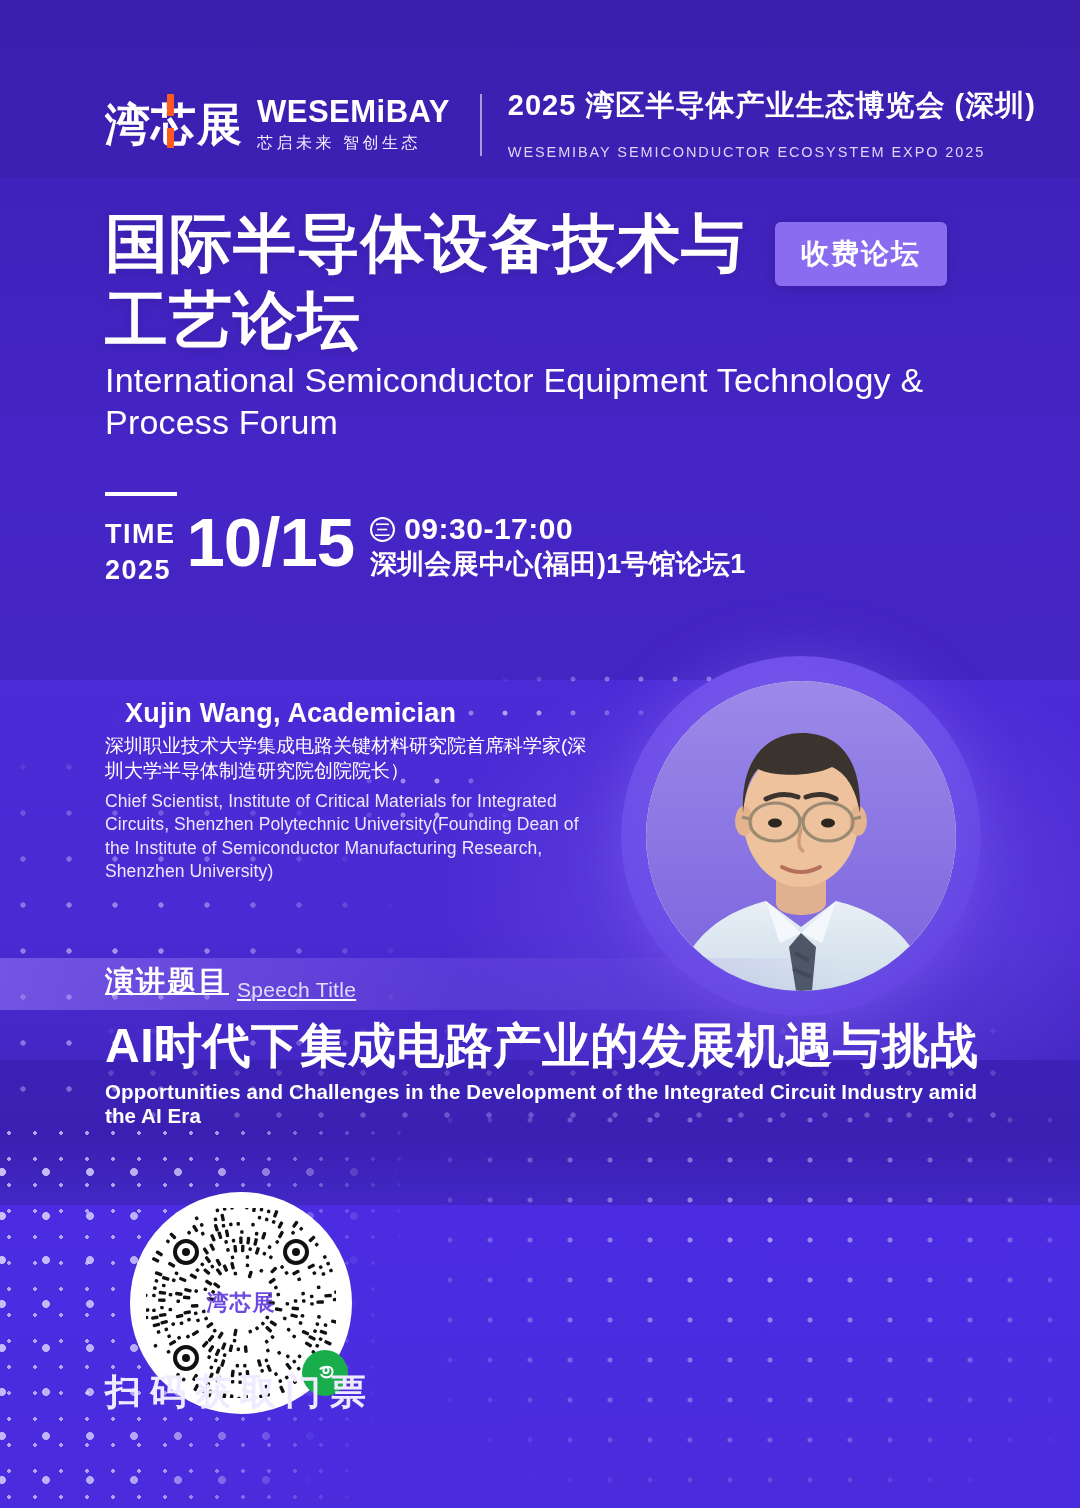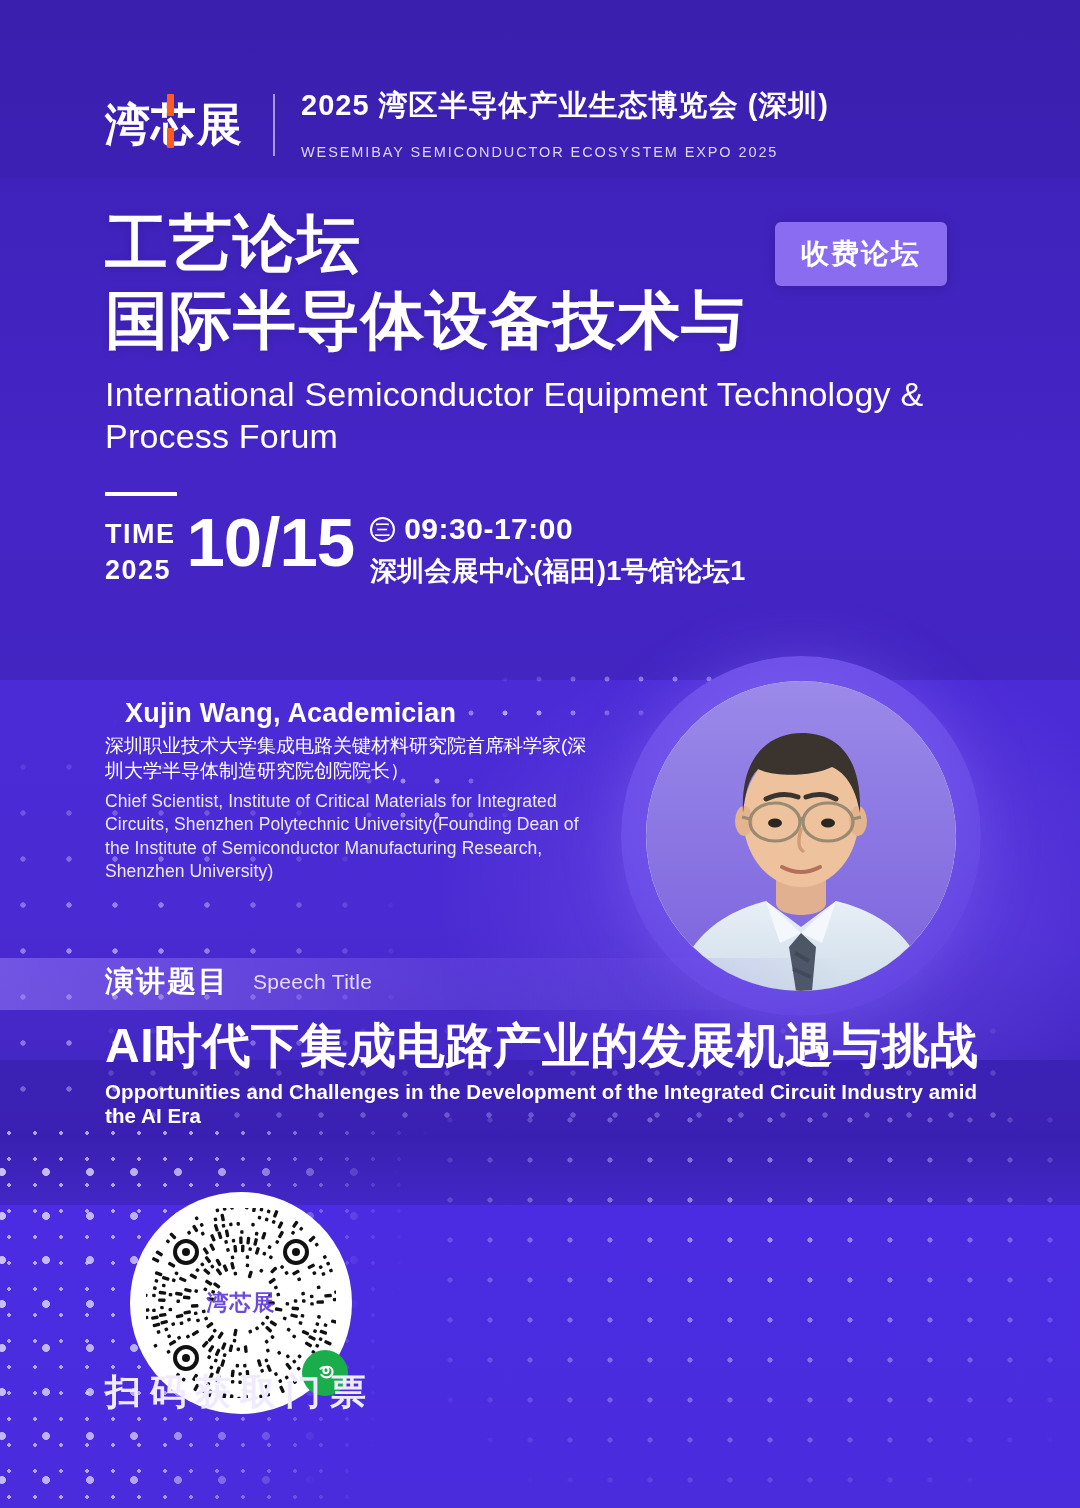--- a/index.html
+++ b/index.html
@@ -131,38 +131,38 @@
     text-shadow:0 2px 10px rgba(0,0,0,.12);
   }
   .badge{
     margin-left:30px; margin-top:17px;
     background:#8a6cf0; color:#fff;
     font-size:28px; font-weight:700; letter-spacing:2px;
     padding:13px 26px; border-radius:6px; white-space:nowrap;
     box-shadow:0 2px 14px rgba(0,0,0,.15);
   }
   .title-en{
-    margin-top:14px; font-size:34px; font-weight:500; line-height:1.24;
+    font-size:34px; font-weight:500; line-height:1.24;
     letter-spacing:.2px; color:#ffffff;
   }
 
   
   .time-wrap{ position:absolute; left:105px; top:492px; }
   .time-rule{ width:72px; height:4px; background:#fff; margin-bottom:14px; }
   .time-row{ display:flex; align-items:flex-start; }
   .time-label{ font-size:27px; font-weight:600; line-height:1.35; letter-spacing:1.5px; margin-top:6px; }
   .time-big{ font-size:69px; font-weight:800; line-height:.95; margin-left:11px; letter-spacing:-1px; }
   .time-right{ margin-left:16px; margin-top:2px; }
   .time-hours{ display:flex; align-items:center; gap:9px; font-size:30px; font-weight:600; letter-spacing:.5px; }
   .wd-icon{
     width:25px; height:25px; border:2px solid #fff; border-radius:50%;
     display:inline-flex; align-items:center; justify-content:center;
     font-size:15px; font-weight:700; line-height:1;
   }
-  .time-venue{ font-size:27px; font-weight:600; margin-top:7px; letter-spacing:.2px; }
+  .time-venue{ font-size:27px; font-weight:600; letter-spacing:.2px; }
 
   
   .speaker-text{ position:absolute; left:105px; top:695px; width:500px; }
   .sp-name-cn{ font-size:44px; font-weight:800; line-height:1.05; letter-spacing:1px; }
   .sp-name-en{ font-size:27px; font-weight:700; line-height:1.2; margin-top:2px; letter-spacing:.2px;margin-left:20px; }
   .sp-org-cn{ font-size:19px; font-weight:400; line-height:1.28; margin-top:5px; letter-spacing:0; }
   .sp-org-en{ font-size:17.5px; font-weight:400; line-height:1.34; margin-top:7px; color:#ece8ff; letter-spacing:.1px; }
 
   .portrait-halo{
     position:absolute; left:621px; top:656px; width:360px; height:360px;
@@ -175,21 +175,21 @@
     border-radius:50%; overflow:hidden;
     background:#cfd8e4;
   }
   .portrait svg{ display:block; width:310px; height:310px; }
 
   
   .speech-band{
     position:absolute; left:0; top:958px; width:1080px; height:52px;
     background:linear-gradient(90deg, rgba(150,120,245,.55) 0%, rgba(120,90,230,.30) 45%, rgba(90,60,210,0) 78%);
   }
-  .speech-label{ position:absolute; left:105px; top:962px; display:flex; align-items:center; gap:24px; }
+  .speech-label{ position:absolute; left:105px; top:962px; display:flex; align-items:flex-end; gap:8px;text-decoration:underline; }
   .speech-label-cn{ font-size:29px; font-weight:700; letter-spacing:2px; }
   .speech-label-en{ font-size:21px; font-weight:400; color:#e2dcff; letter-spacing:.3px; }
 
   .speech-title{
     position:absolute; left:105px; top:1018px; width:900px;
     font-size:48px; font-weight:800; line-height:1.16; letter-spacing:.5px;
   }
   .speech-title-en{
     position:absolute; left:105px; top:1080px; width:900px;
     font-size:20.5px; font-weight:700; letter-spacing:.1px; color:#fff;
@@ -233,33 +233,37 @@
   <div class="dots dots-speech"></div>
   <div class="dots dots-right-bottom"></div>
   <div class="dots dots-left-bottom"></div>
   <div class="dots dots-left-bottom2"></div>
 
   <div class="header">
     <div class="logo-cn">
       <span>湾芯展</span>
       <span class="logo-accent"></span>
       <span class="logo-accent2"></span>
+    </div>
+    <div class="logo-en">
+      <div class="logo-en-main">WESEMiBAY</div>
+      <div class="logo-en-sub">芯启未来  智创生态</div>
     </div>
     <div class="hdr-divider"></div>
     <div>
       <div class="hdr-right-cn">2025 湾区半导体产业生态博览会 (深圳)</div>
       <div class="hdr-right-en">WESEMIBAY SEMICONDUCTOR ECOSYSTEM EXPO  2025</div>
     </div>
   </div>
 
   <div class="title-wrap">
     <div class="title-row">
       <div class="title-cn">
+        <div>国际半导体设备技术与</div>
         <div>工艺论坛</div>
-        <div>国际半导体设备技术与</div>
       </div>
       <div class="badge">收费论坛</div>
     </div>
     <div class="title-en">International Semiconductor Equipment Technology &amp; Process Forum</div>
   </div>
 
   <div class="time-wrap">
     <div class="time-rule"></div>
     <div class="time-row">
       <div class="time-label">

